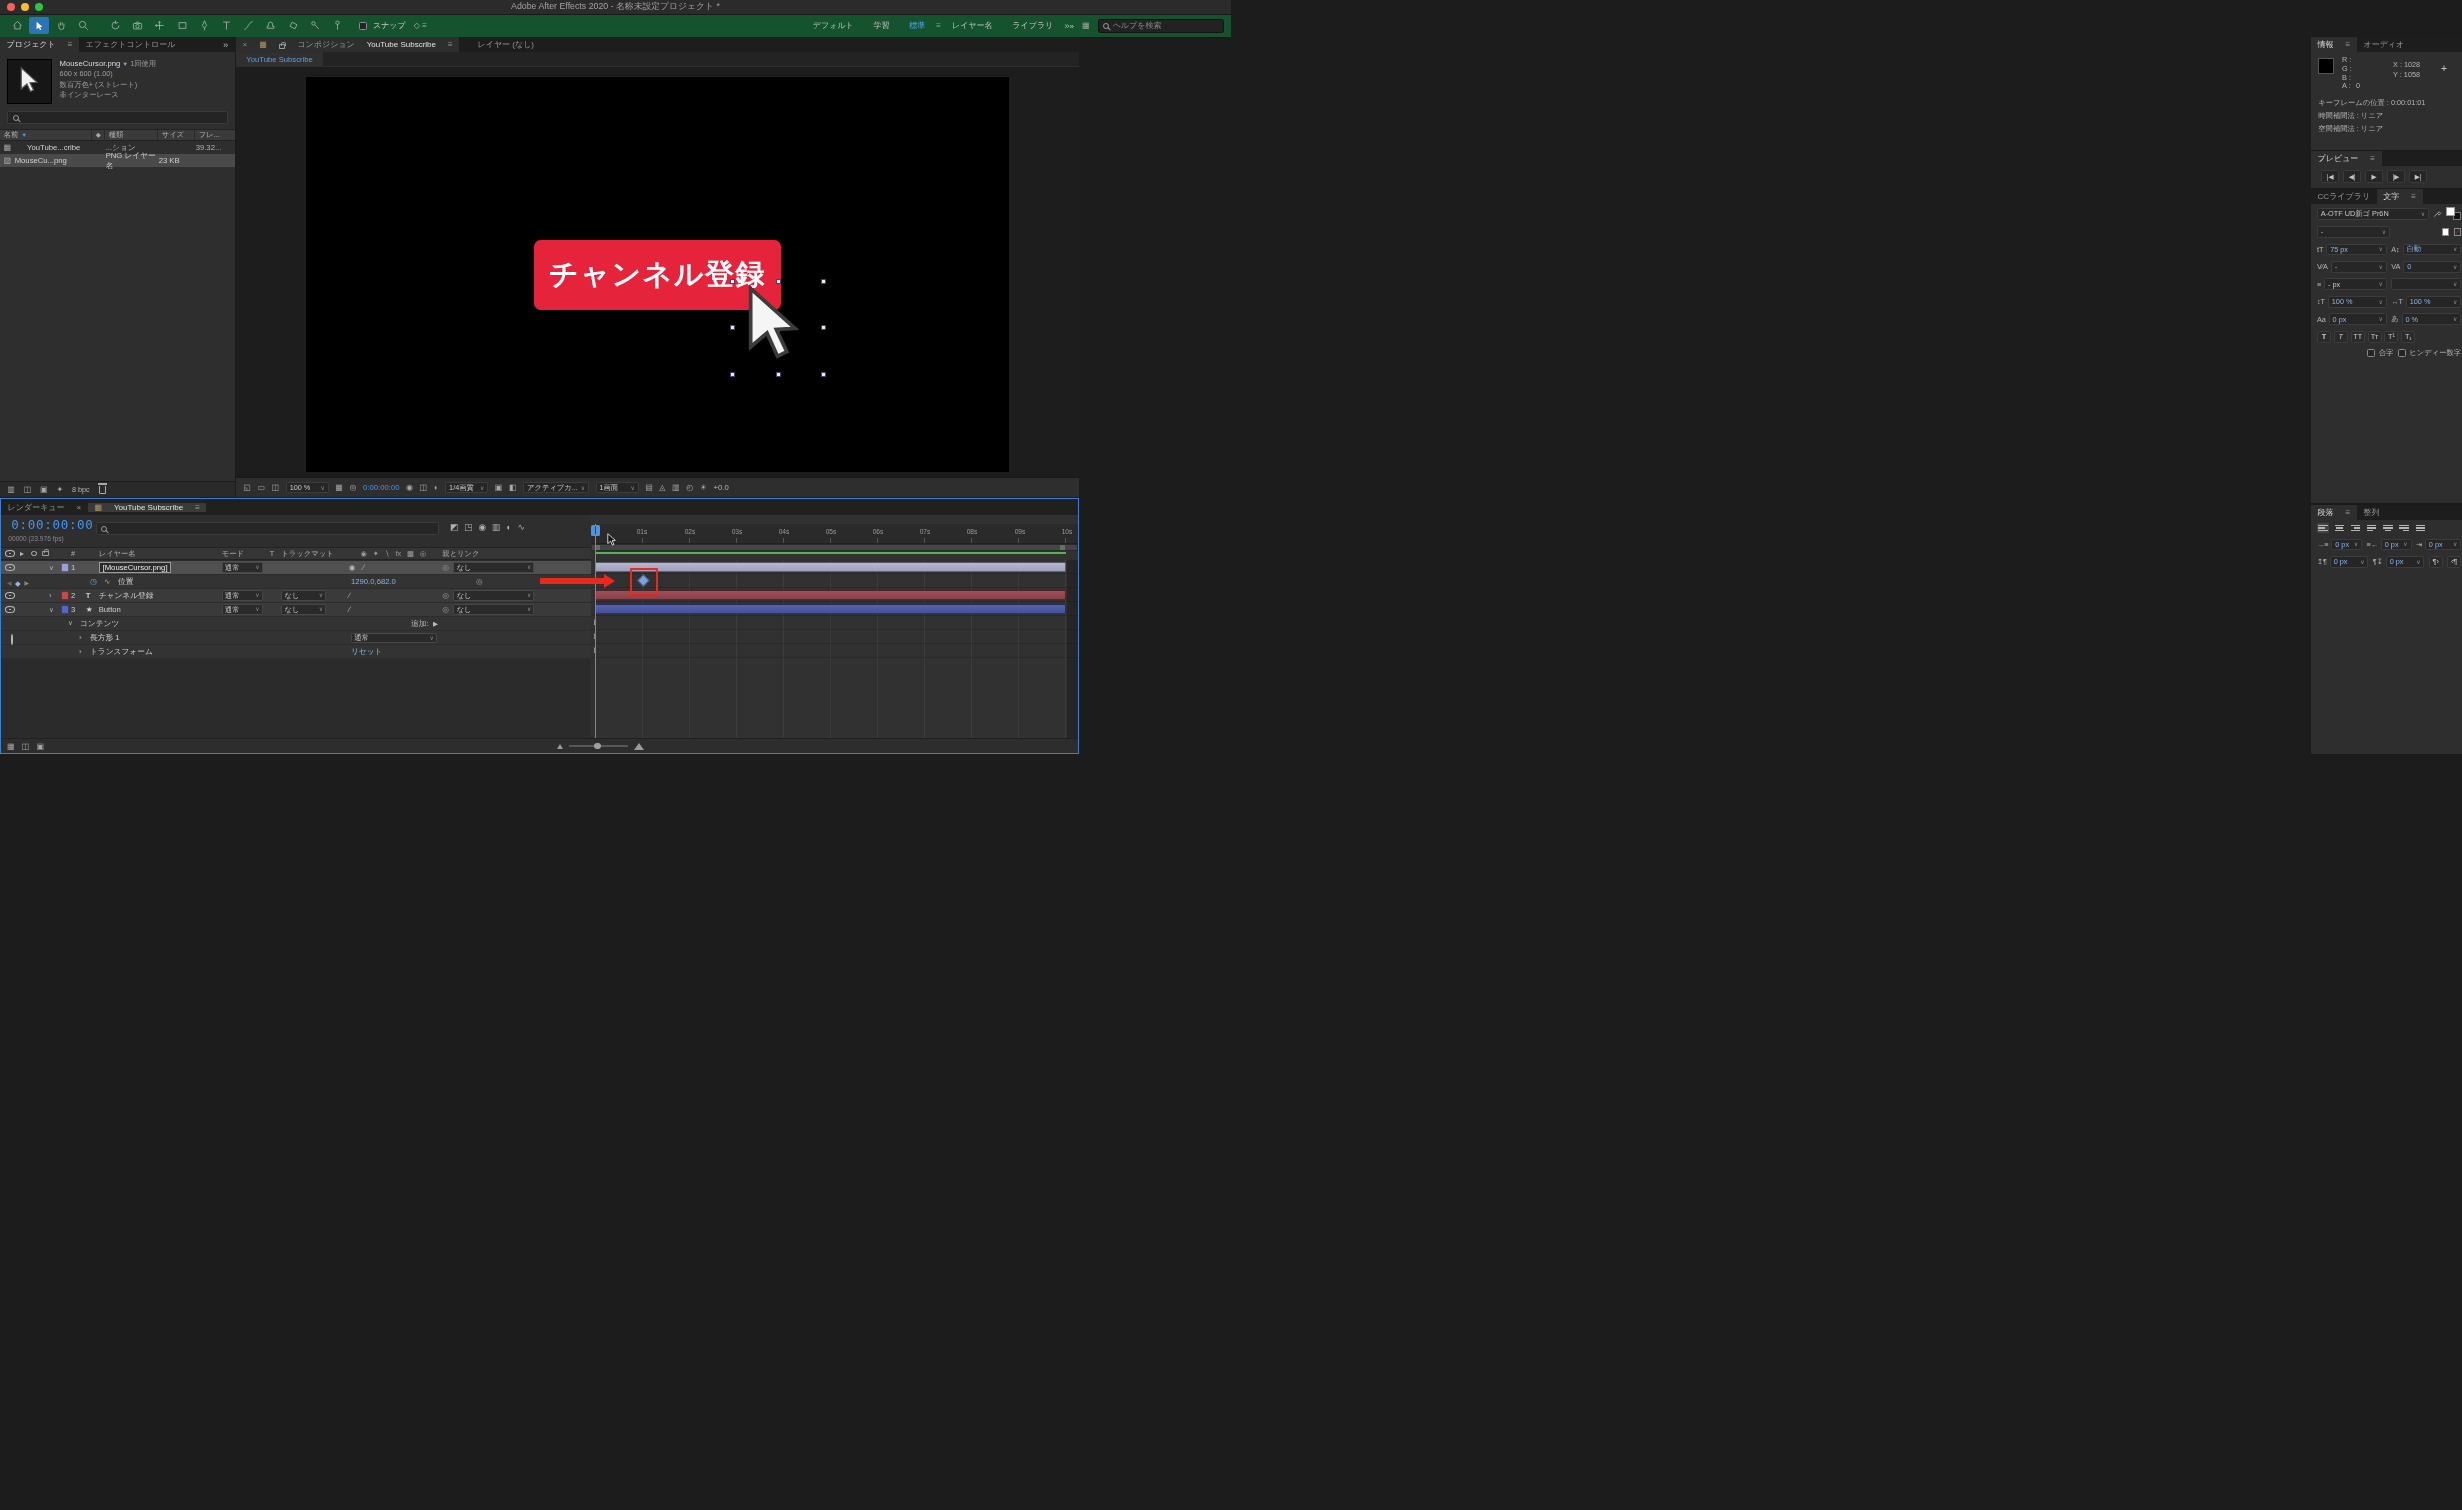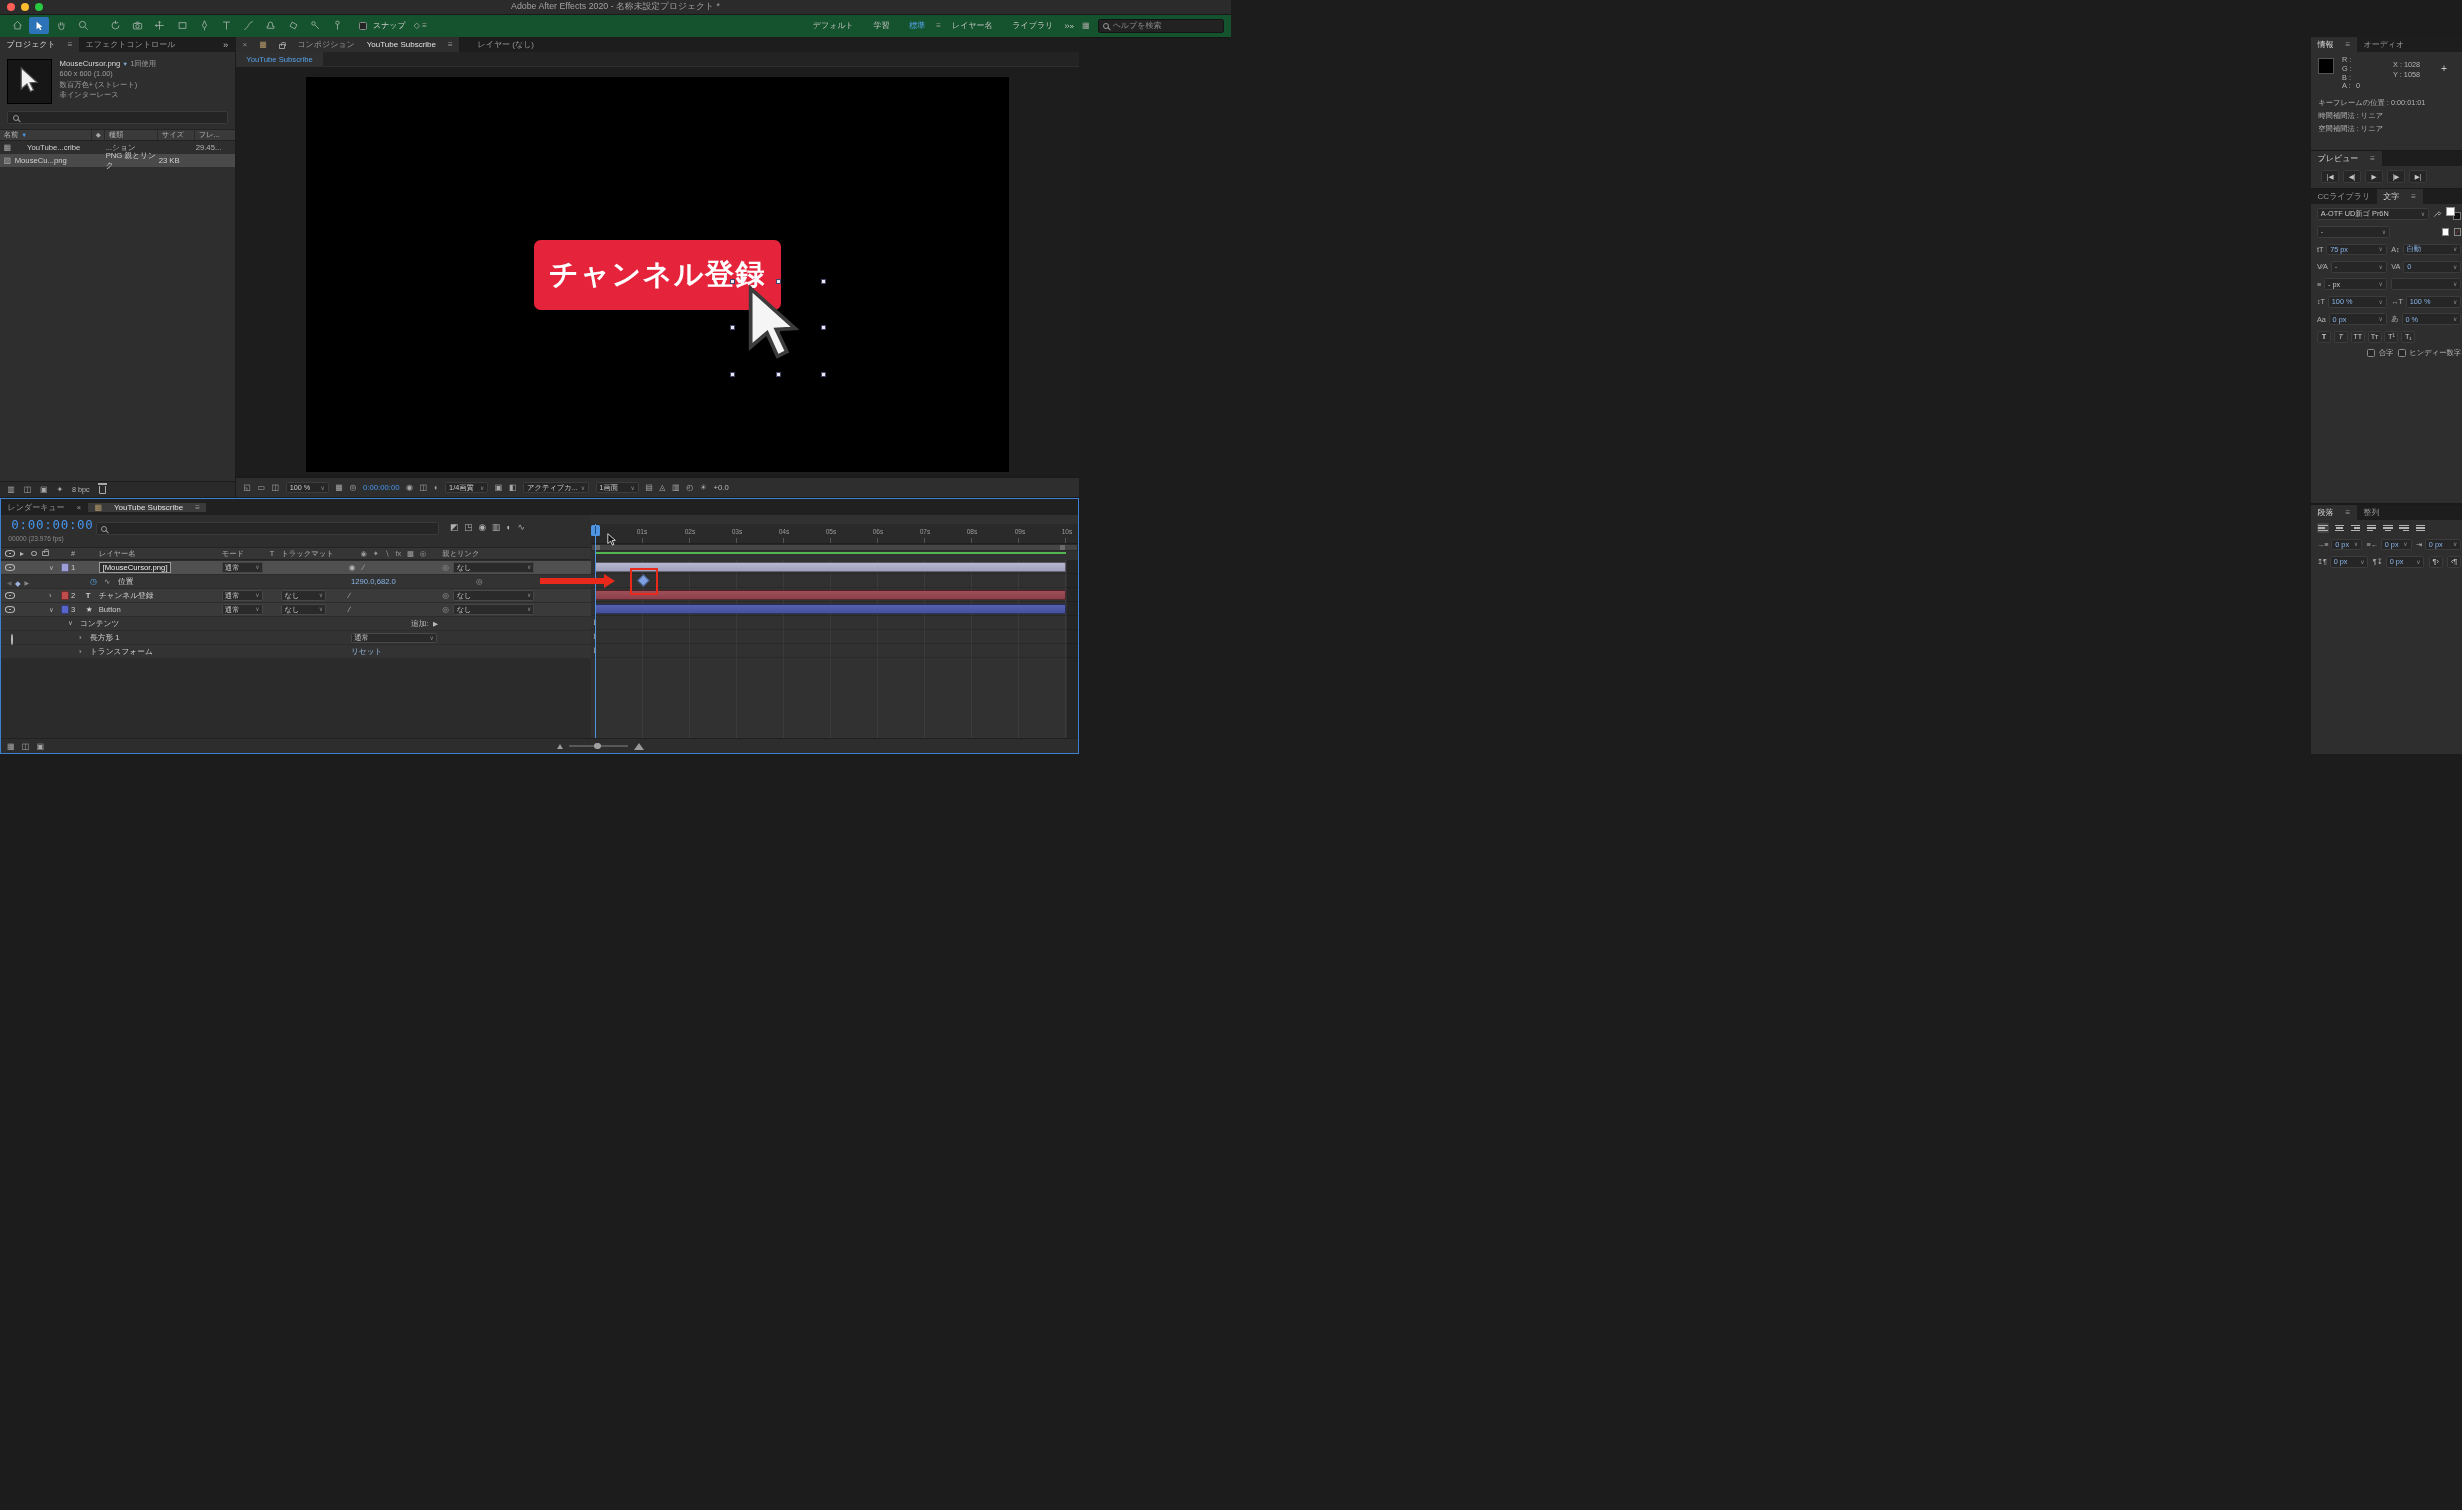--- a/index.html
+++ b/index.html
@@ -296,27 +296,27 @@
     <span class="pc" style="width:53px;">種類</span>
     <span class="pc" style="width:37px;">サイズ</span>
     <span class="pc" style="flex:1;border-right:none;">フレ...</span>
   </div>
   <div class="prow">
     <span style="width:14.7px;text-align:center;" class="gi">▦</span>
     <span style="width:78px;text-align:center;">YouTube...cribe</span>
     <span style="width:13px;"></span>
     <span style="width:53px;color:#b5b5b5;">...ション</span>
     <span style="width:37px;"></span>
-    <span style="flex:1;color:#b5b5b5;">29.45...</span>
+    <span style="flex:1;color:#b5b5b5;">39.32...</span>
   </div>
   <div class="prow sel">
     <span style="width:14.7px;text-align:center;" class="gi">▨</span>
     <span style="width:78px;">MouseCu...png</span>
     <span style="width:13px;"></span>
-    <span style="width:53px;color:#cfcfcf;">PNG 親とリンク</span>
+    <span style="width:53px;color:#cfcfcf;">PNG レイヤー名</span>
     <span style="width:37px;">23 KB</span>
     <span style="flex:1;"></span>
   </div>
   <div class="proj-footer">
     <span class="gi">▥</span>
     <span class="gi">◫</span>
     <span class="gi">▣</span>
     <span class="gi">✦</span>
     <span>8 bpc</span>
     <span class="i-trash"></span>

